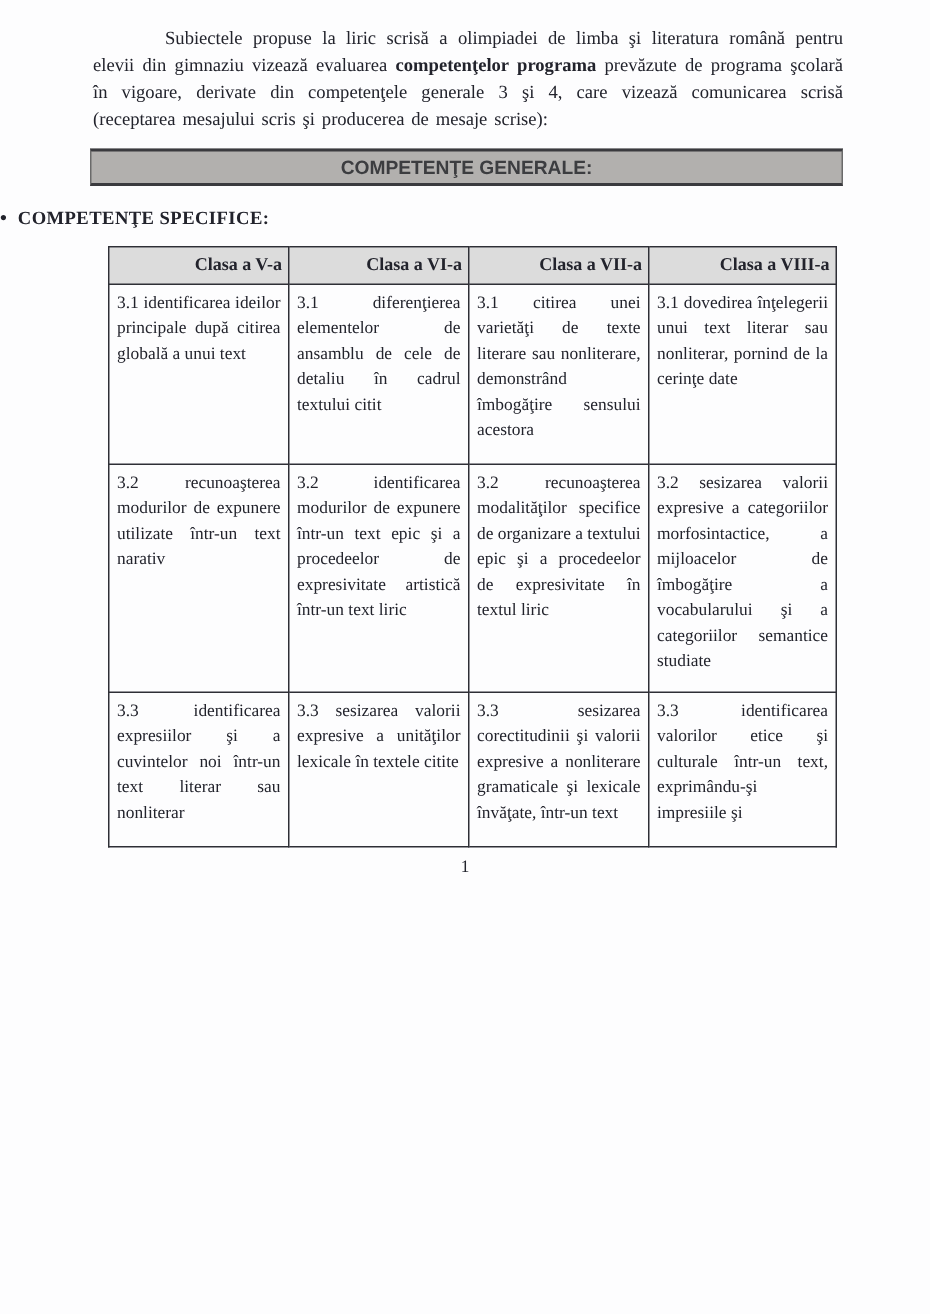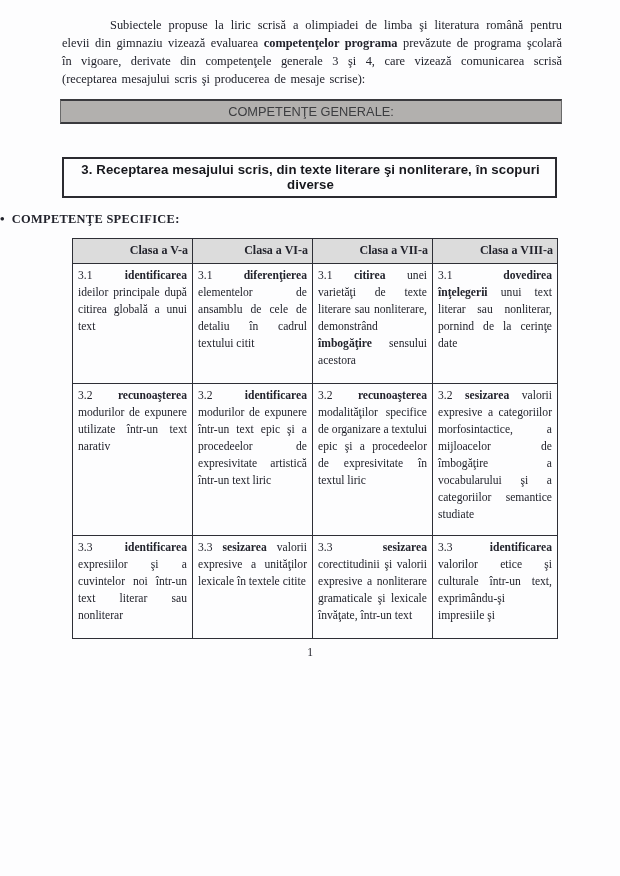--- a/index.html
+++ b/index.html
@@ -32,21 +32,21 @@
   .banner{
     margin:11px 58px 0 60px;
     height:21px;
     background:var(--banner-bg,#b2b0ae);
     border-top:2px solid #3a3a3e;
     border-bottom:2px solid #3a3a3e;
     border-left:1px solid #6a6a6a;
     border-right:1px solid #6a6a6a;
     text-align:center;
     font-family:"Liberation Sans","DejaVu Sans",sans-serif;
-    font-weight:normal;
+    font-weight:bold;
     font-size:12.8px;
     color:#3c3d40;
     line-height:21px;
   }
   .competence-box{
     margin:33px 63px 0 62px;
     border:2px solid #2b2b30;
     padding:3px 6px 4px 8px;
     font-family:"Liberation Sans","DejaVu Sans",sans-serif;
     font-weight:bold;
@@ -83,41 +83,40 @@
   }
   table.comp td{
     border:1px solid var(--border,#2e2f36);
     vertical-align:top;
     font-size:11.6px;
     line-height:17px;
     text-align:justify;
     padding:3px 5px 2px 5px;
     overflow:hidden;
   }
-  table.comp td .b{font-weight:bold;margin-top:24px;}
+  table.comp td .b{font-weight:normal;margin-top:24px;}
   table.comp tbody tr:nth-child(1) td{height:114px;}
   table.comp tbody tr:nth-child(2) td{height:146px;}
   table.comp tbody tr:nth-child(3) td{height:97px;}
   .page-number{
     margin-top:7px;
     text-align:center;
     font-size:11.5px;
   }
 </style>
 </head>
 <body>
 
 <div class="page" style="--page-bg: #fdfdfe; --text: #22232c; --border: #2e2f36; --banner-bg: #b2b0ae; --table-header-bg: #dcdcdc;">
 
 
   <p class="intro"><span>Subiectele propuse la liric scrisă a olimpiadei de limba şi literatura română pentru elevii din gimnaziu vizează evaluarea </span><span class="b">competenţelor programa</span><span> prevăzute de programa şcolară în vigoare, derivate din competenţele generale 3 şi 4, care vizează comunicarea scrisă (receptarea mesajului scris şi producerea de mesaje scrise):</span></p>
 
   <div class="banner">COMPETENŢE GENERALE:</div>
 
-  <div class="competence-box">3. Receptarea mesajului scris, din texte literare şi nonliterare, în scopuri diverse</div>
 
   <div class="specific-heading"><span class="bullet">•</span><span>COMPETENŢE SPECIFICE:</span></div>
 
   <table class="comp">
     <colgroup>
         <col class="c1">
         <col class="c2">
         <col class="c3">
         <col class="c4">
       </colgroup>

